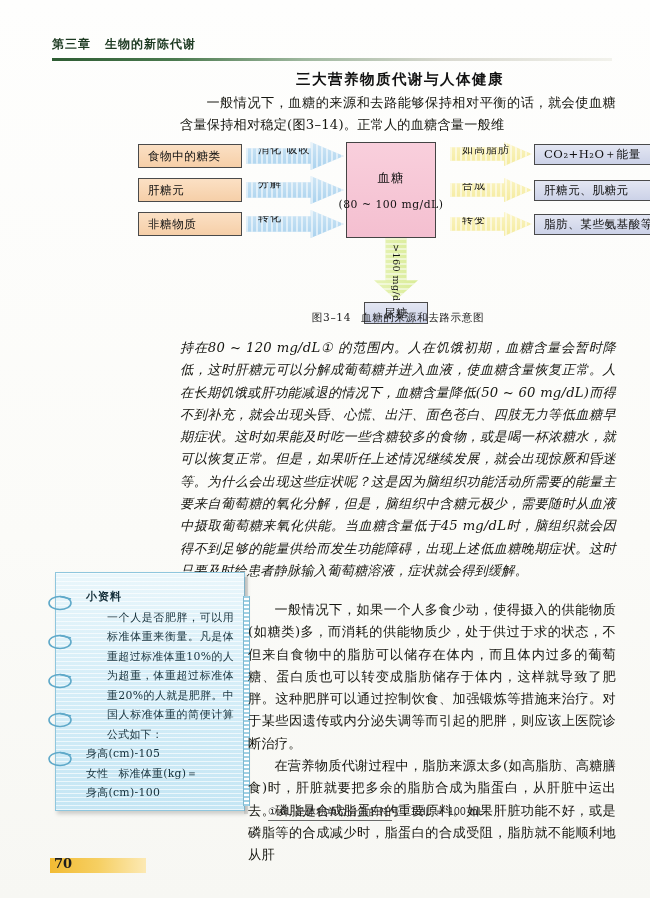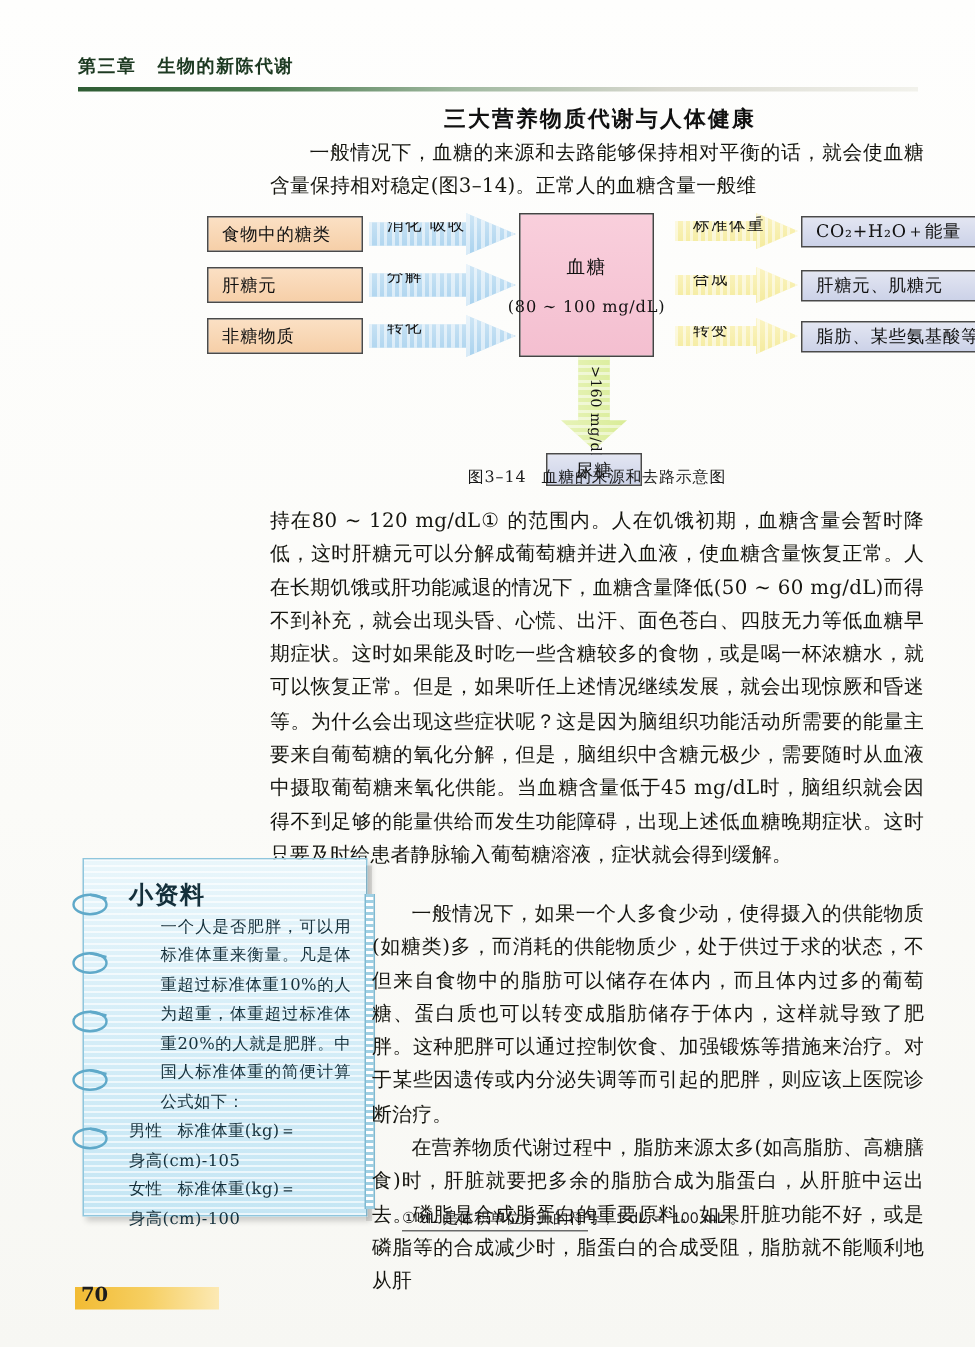--- a/index.html
+++ b/index.html
@@ -51,21 +51,21 @@
     font-family: "DejaVu Serif", "Liberation Serif", serif;
     font-size: 13.2px;
     line-height: 22.3px;
     color: #15150f;
     text-align: justify;
     text-justify: inter-ideograph;
     letter-spacing: 0.2px;
   }
   .p-intro { left: 180px; top: 92px; width: 436px; text-indent: 2em; }
   .p-main  { left: 180px; top: 337px; width: 436px; }
-  .p-main p { margin: 0; text-indent: 2em; }
+  .p-main p { margin: 0; text-indent: 2em; font-style: italic; }
   .p-main p.cont { text-indent: 0; }
   .p-lower { left: 248px; top: 599px; width: 368px; }
   .p-lower p { margin: 0; text-indent: 2em; }
 
   
   .figure {
     position: absolute; left: 138px; top: 140px; width: 490px; height: 195px;
   }
   .fbox {
     position: absolute;
@@ -163,21 +163,21 @@
     width: 30px; height: 212px;
   }
   .note-body {
     position: absolute; left: 30px; top: 14px; right: 10px;
     font-family: "DejaVu Serif", "Liberation Serif", serif;
     font-size: 10.9px;
     line-height: 19.5px;
     color: #15303b;
     letter-spacing: 0.3px;
   }
-  .note-title { font-weight: bold; font-size: 16px; letter-spacing: 1px; margin-bottom: 1px;}
+  .note-title { font-weight: bold; font-size: 11px; letter-spacing: 1px; margin-bottom: 1px;}
   .note-p { text-align: justify; text-justify: inter-ideograph; margin-left: 21px; }
   .note-formula { white-space: nowrap; }
   .note-formula .lbl { margin-right: 10px; }
   .note-shadow-right {
     position: absolute; right: -4px; top: 4px; width: 4px; height: 237px;
     background: rgba(0,0,0,.10);
   }
 
   
   .col-rule {
@@ -239,21 +239,21 @@
     <div class="arrow blue" style="left:108px; top:36px; width:98px; height:28px;">
       <span class="alabel">分解</span>
     </div>
 
     <div class="fbox center" style="left:208px; top:2px; width:90px; height:96px;">
       <span class="c1">血糖</span>
       <span class="c2">(80 ~ 100 mg/dL)</span>
     </div>
 
     <div class="arrow yellow" style="left:312px; top:2px; width:82px; height:24px;">
-      <span class="alabel">标准体重</span>
+      <span class="alabel">如高脂肪</span>
     </div>
     <div class="arrow yellow" style="left:312px; top:38px; width:82px; height:24px;">
       <span class="alabel">合成</span>
     </div>
     <div class="arrow yellow" style="left:312px; top:72px; width:82px; height:24px;">
       <span class="alabel">转变</span>
     </div>
 
     <div class="fbox dst" style="left:396px; top:4px; width:126px; height:21px;">CO₂+H₂O＋能量</div>
     <div class="fbox dst" style="left:396px; top:40px; width:126px; height:21px;">肝糖元、肌糖元</div>
@@ -284,23 +284,20 @@
           <path d="M13 87.5 L24 90"></path>
         <ellipse cx="13" cy="133" rx="11" ry="6.5"></ellipse>
           <path d="M13 126.5 L24 129"></path>
         <ellipse cx="13" cy="172" rx="11" ry="6.5"></ellipse>
           <path d="M13 165.5 L24 168"></path>
       </g>
     </svg>
     <div class="note-body">
       <div class="note-title">小资料</div>
       <div class="note-p">一个人是否肥胖，可以用标准体重来衡量。凡是体重超过标准体重10%的人为超重，体重超过标准体重20%的人就是肥胖。中国人标准体重的简便计算公式如下：</div>
-      <div class="note-formula">
-        <span class="lbl">男性</span><span>标准体重(kg)＝</span>
-      </div>
       <div class="note-formula">身高(cm)-105</div>
       <div class="note-formula">
         <span class="lbl">女性</span><span>标准体重(kg)＝</span>
       </div>
       <div class="note-formula">身高(cm)-100</div>
     </div>
     <div class="note-shadow-right"></div>
   </div>
 
   <div class="col-rule"></div>

